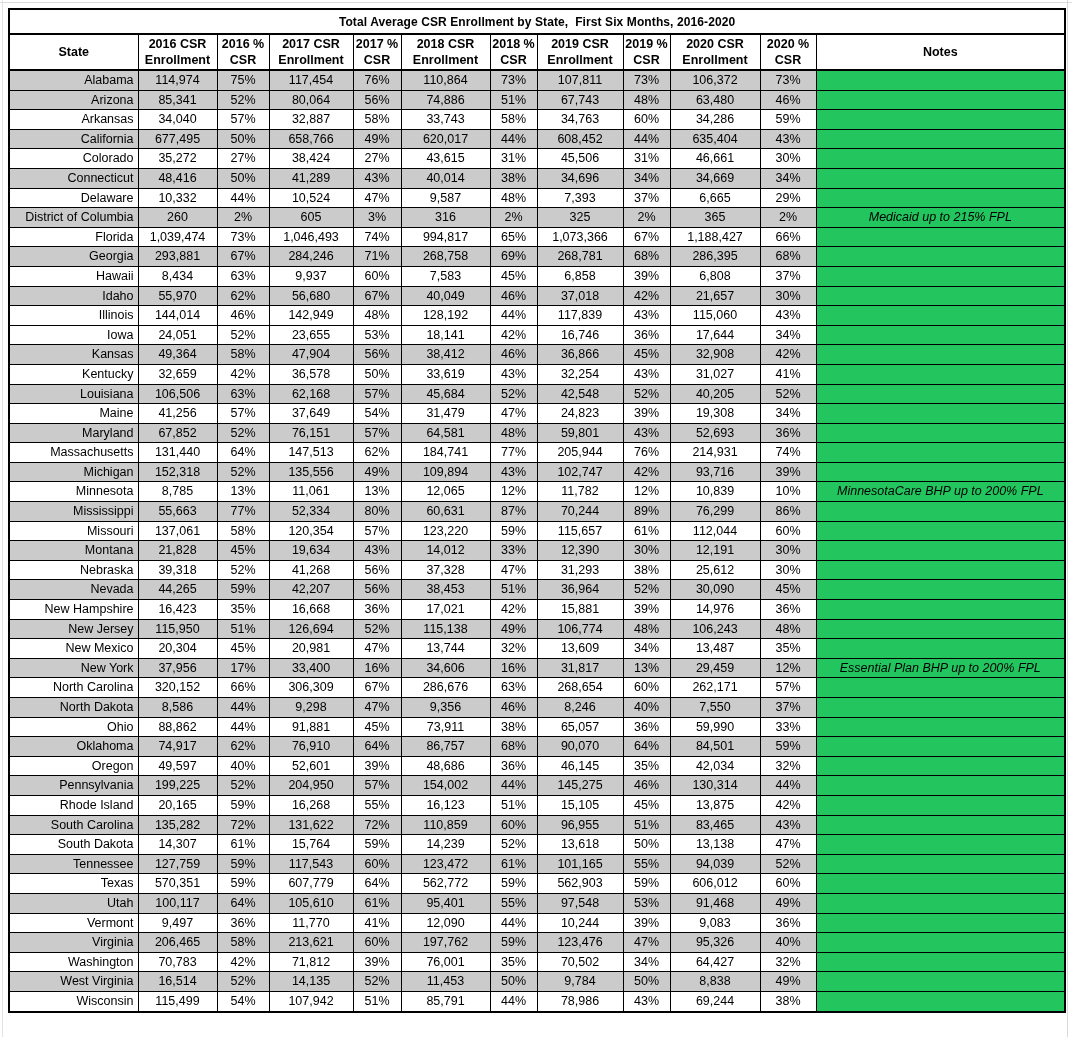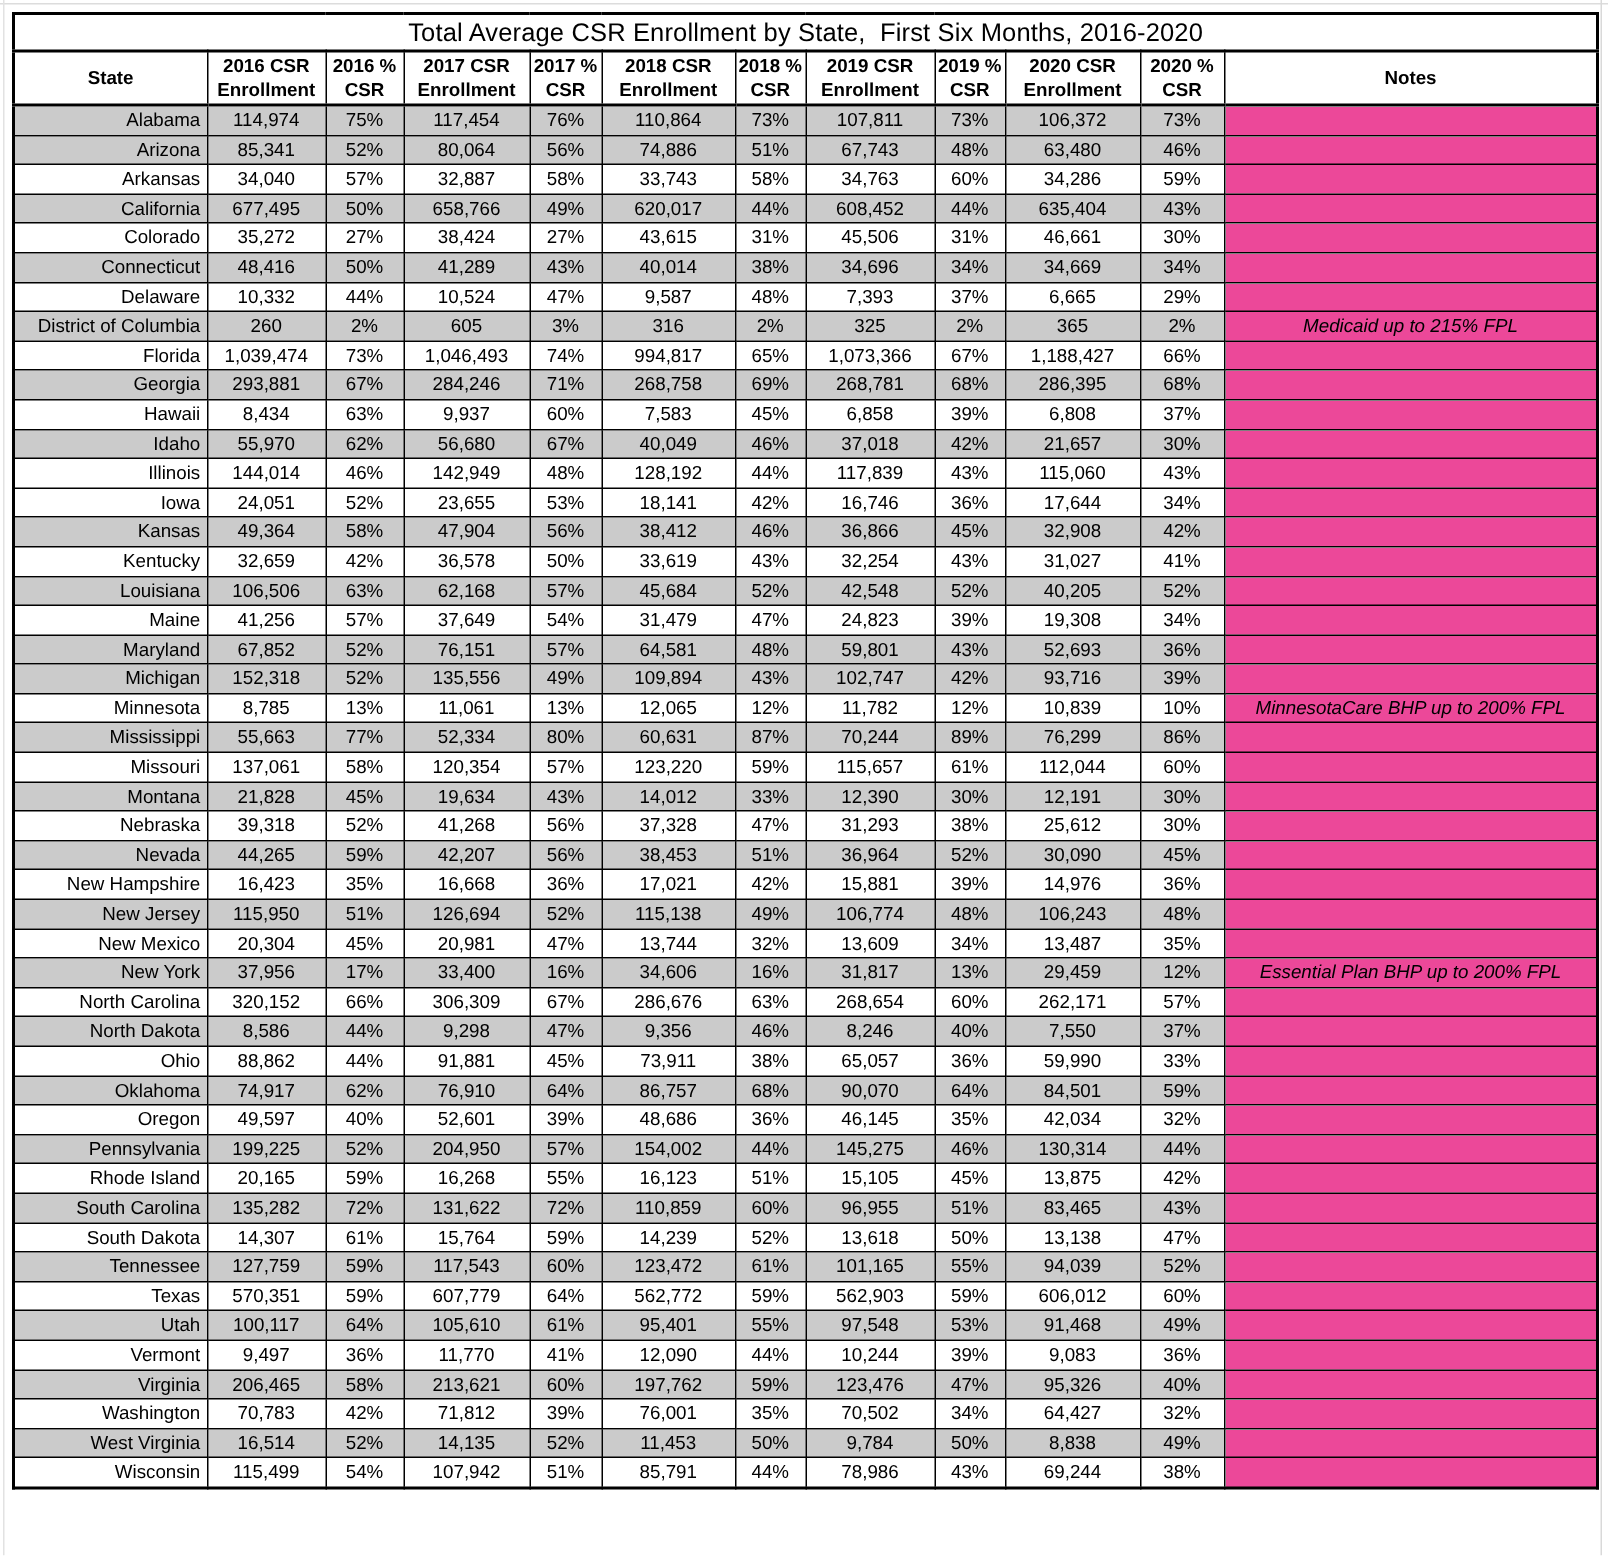--- a/index.html
+++ b/index.html
@@ -13,33 +13,33 @@
   .gridline-h { position: absolute; left: 0; top: 2px; width: 1072px; height: 1px; background: #dcdcdc; }
   .gridline-v-left { position: absolute; left: 2px; top: 0; width: 1px; height: 1037px; background: #e2e2e2; }
   .gridline-v-right { position: absolute; left: 1067px; top: 0; width: 1px; height: 1037px; background: #d9d9d9; }
   .sheet { position: absolute; left: 8px; top: 8px; }
 
   table { border-collapse: collapse; table-layout: fixed; }
   table.main { width: 1056px; border: 2px solid #000; }
   td { padding: 0; overflow: hidden; }
 
   .title-cell {
-    font-size: 17px; font-weight: normal; text-align: center;
+    font-size: 12px; font-weight: bold; text-align: center;
     height: 23px; border-bottom: 2px solid #000;
     white-space: pre; letter-spacing: 0.1px;
   }
   .header-cell {
     font-weight: bold; font-size: 12.5px; text-align: center; vertical-align: middle;
     white-space: pre-line; line-height: 1.3;
     height: 34px; border: 1px solid #000; border-bottom: 2px solid #000;
   }
   .body-row td { height: 18.6px; font-size: 12.5px; line-height: 18.6px; white-space: nowrap; }
   .state-cell { text-align: right; padding-right: 4px; border: 1px solid #000; margin-top: 26px; }
   .num-cell  { text-align: center; border: 1px solid #000; }
-  .note-cell { text-align: center; font-style: italic; border: 1px solid #000; background: #ec4899; }
+  .note-cell { text-align: center; font-style: italic; border: 1px solid #000; background: #22c55e; }
   tr.striped .state-cell, tr.striped .num-cell { background: #cbcbcb; }
 </style>
 </head>
 <body>
 
 <div class="page">
   <div class="gridline-h"></div>
   <div class="gridline-v-left"></div>
   <div class="gridline-v-right"></div>
 
@@ -349,20 +349,34 @@
             <td class="num-cell">76,151</td>
             <td class="num-cell">57%</td>
             <td class="num-cell">64,581</td>
             <td class="num-cell">48%</td>
             <td class="num-cell">59,801</td>
             <td class="num-cell">43%</td>
             <td class="num-cell">52,693</td>
             <td class="num-cell">36%</td>
             <td class="note-cell"></td>
           </tr>
+          <tr class="body-row">
+            <td class="state-cell">Massachusetts</td>
+            <td class="num-cell">131,440</td>
+            <td class="num-cell">64%</td>
+            <td class="num-cell">147,513</td>
+            <td class="num-cell">62%</td>
+            <td class="num-cell">184,741</td>
+            <td class="num-cell">77%</td>
+            <td class="num-cell">205,944</td>
+            <td class="num-cell">76%</td>
+            <td class="num-cell">214,931</td>
+            <td class="num-cell">74%</td>
+            <td class="note-cell"></td>
+          </tr>
           <tr class="body-row striped">
             <td class="state-cell">Michigan</td>
             <td class="num-cell">152,318</td>
             <td class="num-cell">52%</td>
             <td class="num-cell">135,556</td>
             <td class="num-cell">49%</td>
             <td class="num-cell">109,894</td>
             <td class="num-cell">43%</td>
             <td class="num-cell">102,747</td>
             <td class="num-cell">42%</td>

